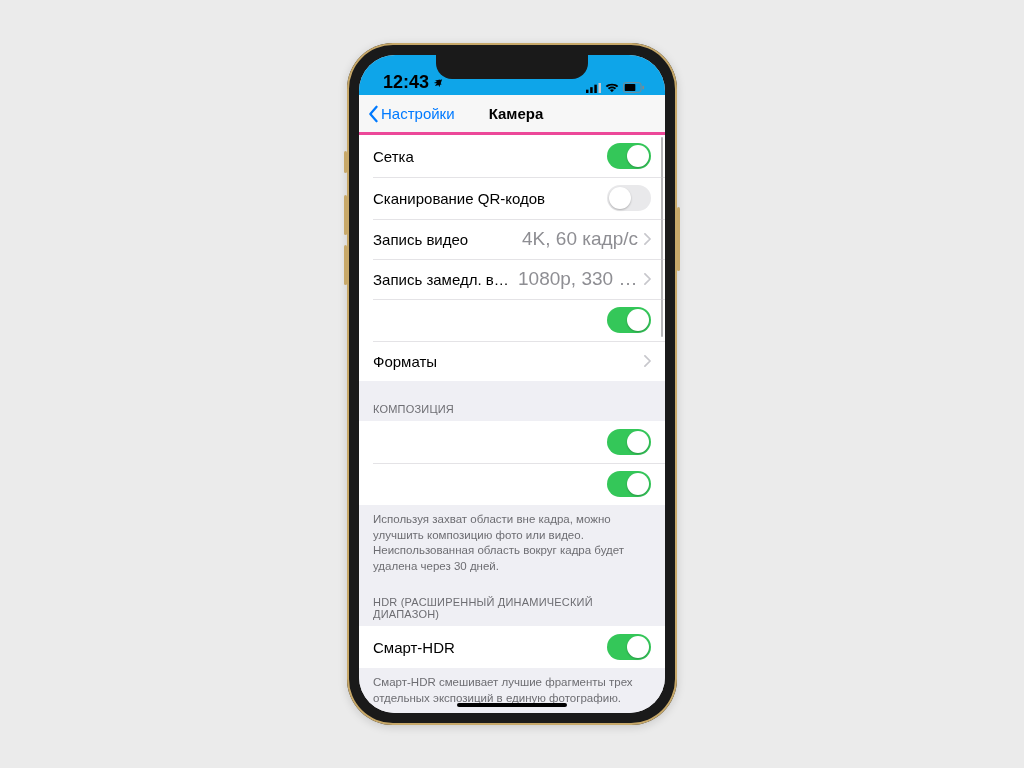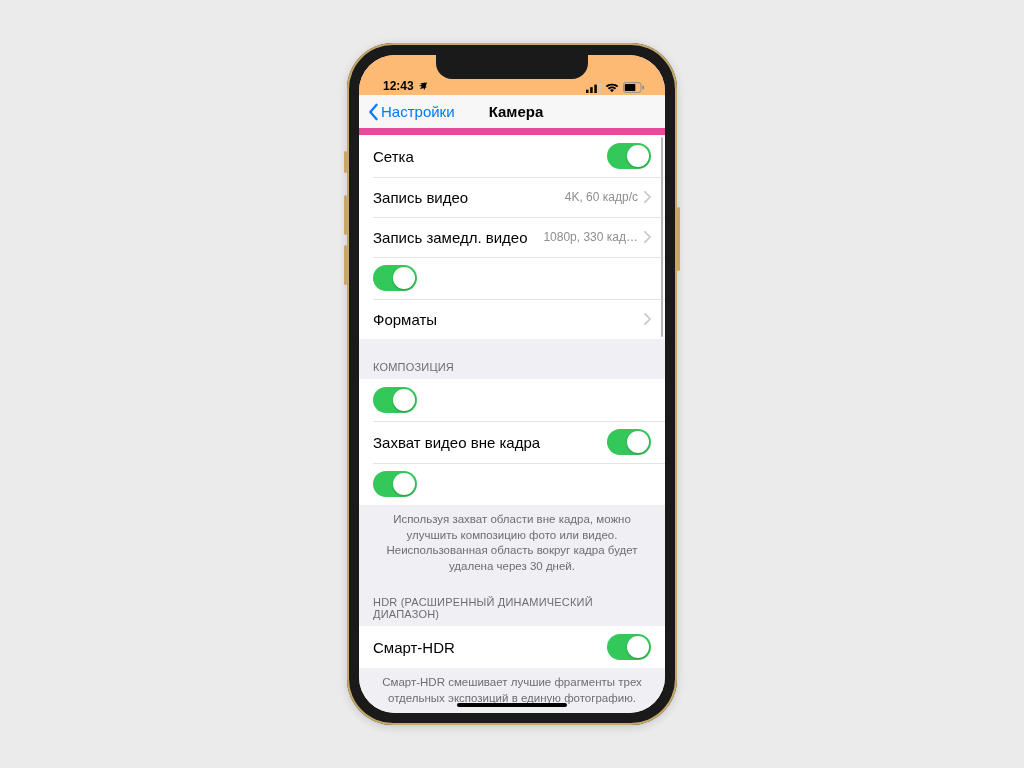--- a/index.html
+++ b/index.html
@@ -47,36 +47,36 @@
     .side-btn {
       position: absolute;
       background: #c7a869;
       border-radius: 2px;
     }
     .side-btn.silence { left: -3px; top: 108px; width: 3px; height: 22px; }
     .side-btn.vol-up  { left: -3px; top: 152px; width: 3px; height: 40px; }
     .side-btn.vol-dn  { left: -3px; top: 202px; width: 3px; height: 40px; }
     .side-btn.power   { right: -3px; top: 164px; width: 3px; height: 64px; }
     .status-bar {
-      background: #fdba74;
+      background: #0ea5e9;
       height: 40px;
       display: flex;
       align-items: flex-end;
       justify-content: space-between;
       padding: 0 20px 2px 24px;
-      font-size: 12px;
+      font-size: 18px;
       font-weight: 600;
       color: #000;
     }
     .status-left { display: flex; align-items: center; gap: 4px; }
     .status-right { display: flex; align-items: center; gap: 4px; }
     .nav-bar {
       background: #f7f7f7;
       height: 40px;
-      border-bottom: 7px solid #ec4899;
+      border-bottom: 3px solid #ec4899;
       display: flex;
       align-items: center;
       position: relative;
       padding: 0 8px;
     }
     .nav-back {
       display: flex;
       align-items: center;
       color: #007aff;
       font-size: 15px;
@@ -103,35 +103,35 @@
       top: 2px;
       width: 2.5px;
       height: 200px;
       background: #b5b5b8;
       border-radius: 2px;
     }
     .group { background: #fff; }
     .row {
       display: flex;
       align-items: center;
-      justify-content: flex-start;
+      justify-content: flex-end;
       min-height: 40px;
       padding: 8px 14px;
       position: relative;
     }
     .row + .row::before {
       content: "";
       position: absolute;
       left: 14px; right: 0; top: 0;
       height: 1px;
       background: #c8c7cc;
       transform: scaleY(0.5);
     }
     .row-label { font-size: 15px; color: #000; flex: 1 1 auto; white-space: nowrap; overflow: hidden; text-overflow: ellipsis; }
-    .row-detail { font-size: 12px; color: #8e8e93; margin-left: 8px; white-space: nowrap; max-width: 120px; overflow: hidden; text-overflow: ellipsis; }
+    .row-detail { font-size: 19px; color: #8e8e93; margin-left: 8px; white-space: nowrap; max-width: 120px; overflow: hidden; text-overflow: ellipsis; }
     .chev { margin-left: 6px; color: #c7c7cc; flex: 0 0 auto; }
     .toggle {
       width: 44px; height: 26px; border-radius: 13px; position: relative;
       flex: 0 0 auto;
     }
     .toggle.on { background: #34c759; }
     .toggle.off { background: #e9e9eb; }
     .knob {
       position: absolute; top: 2px; width: 22px; height: 22px;
       background: #fff; border-radius: 50%;
@@ -145,21 +145,20 @@
       padding: 18px 14px 6px;
       text-transform: uppercase;
       letter-spacing: 0.2px;
     }
     .section-header.tight { padding-top: 22px; }
     .footer-text {
       font-size: 11.5px;
       color: #6d6d72;
       padding: 7px 14px 4px;
       line-height: 1.35;
-      text-align: center;
     }
     .home-indicator {
       position: absolute;
       bottom: 6px;
       left: 50%;
       transform: translateX(-50%);
       width: 110px;
       height: 4px;
       background: #000;
       border-radius: 3px;
@@ -220,20 +219,26 @@
       <div class="scroll-hint"></div>
 
       <div class="group">
         <div class="row">
           <span class="row-label">Сетка</span>
           <span class="toggle on">
               <span class="knob"></span>
             </span>
         </div>
         <div class="row">
+          <span class="row-label">Сканирование QR-кодов</span>
+          <span class="toggle off">
+              <span class="knob"></span>
+            </span>
+        </div>
+        <div class="row">
           <span class="row-label">Запись видео</span>
           <span class="row-detail">4K, 60 кадр/с</span>
           <svg class="chev" width="7" height="12" viewBox="0 0 8 14">
               <path d="M1 1 L7 7 L1 13" stroke="#c7c7cc" stroke-width="2" fill="none" stroke-linecap="round" stroke-linejoin="round"></path>
             </svg>
         </div>
         <div class="row">
           <span class="row-label">Запись замедл. видео</span>
           <span class="row-detail">1080p, 330 кад…</span>
           <svg class="chev" width="7" height="12" viewBox="0 0 8 14">
@@ -254,26 +259,20 @@
       </div>
 
       <div class="section-header tight">КОМПОЗИЦИЯ</div>
       <div class="group">
         <div class="row">
           <span class="toggle on">
               <span class="knob"></span>
             </span>
         </div>
         <div class="row">
-          <span class="row-label">Захват видео вне кадра</span>
-          <span class="toggle on">
-              <span class="knob"></span>
-            </span>
-        </div>
-        <div class="row">
           <span class="toggle on">
               <span class="knob"></span>
             </span>
         </div>
       </div>
       <div class="footer-text">Используя захват области вне кадра, можно улучшить композицию фото или видео. Неиспользованная область вокруг кадра будет удалена через 30 дней.</div>
 
       <div class="section-header">HDR (РАСШИРЕННЫЙ ДИНАМИЧЕСКИЙ ДИАПАЗОН)</div>
       <div class="group">
         <div class="row">

